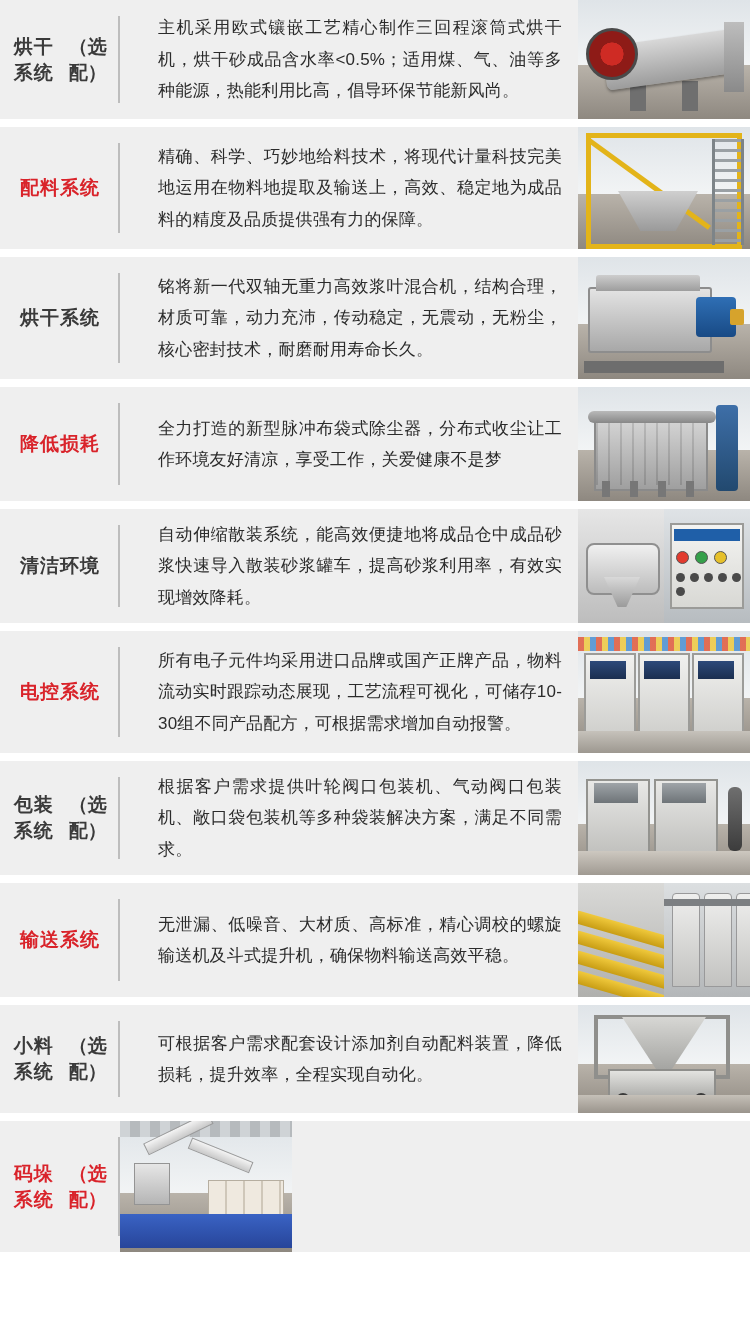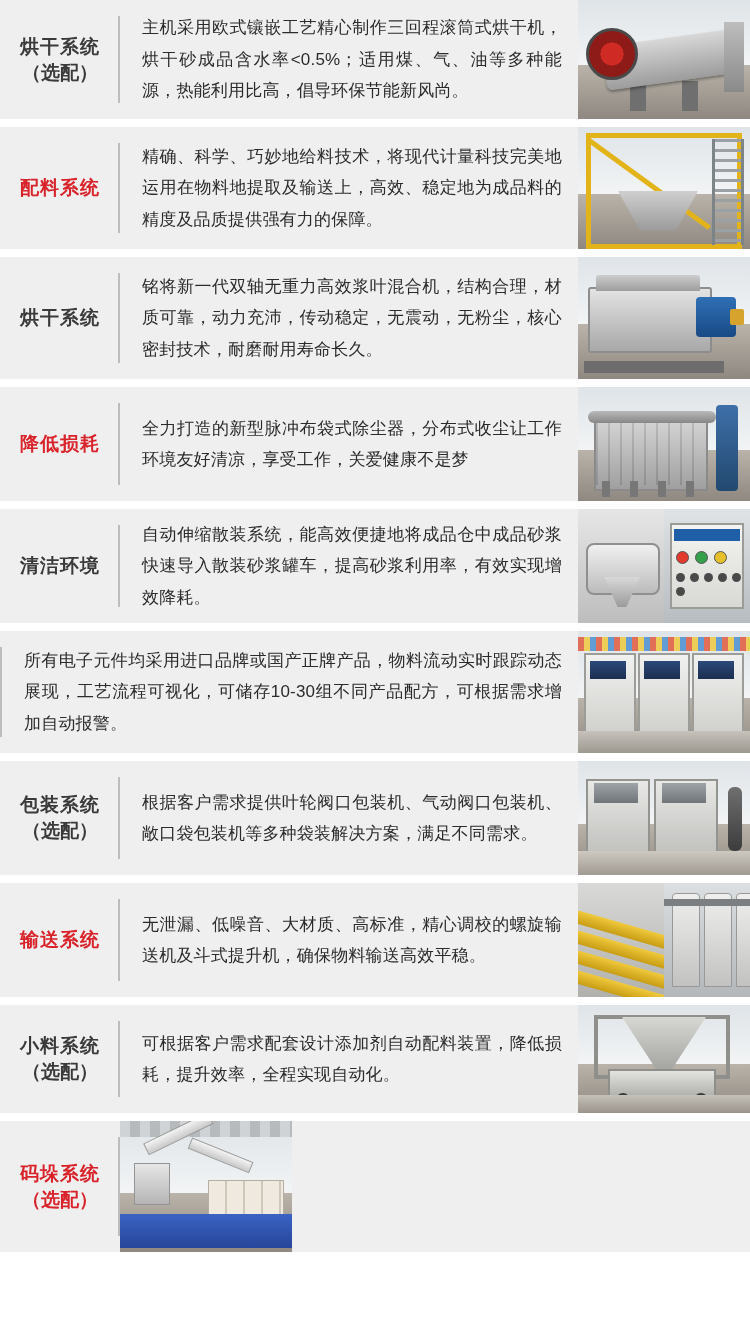--- a/index.html
+++ b/index.html
@@ -25,21 +25,21 @@
     background: #efefef;
     border-top: 4px solid #ffffff;
     border-bottom: 4px solid #ffffff;
     position: relative;
   }
   .row:first-child { border-top: 0; }
   .label-cell {
     width: 118px;
     min-width: 118px;
     display: flex;
-    flex-direction: column;
+    flex-direction: row;
     align-items: center;
     justify-content: center;
     text-align: center;
     box-sizing: border-box;
     padding: 4px 4px 4px 6px;
   }
   .label-main {
     font-size: 19px;
     font-weight: bold;
     letter-spacing: 1px;
@@ -60,21 +60,21 @@
     min-width: 2px;
     background: #bdbdbd;
     margin: 16px 0;
     align-self: stretch;
   }
   .text-cell {
     flex: 1 1 auto;
     display: flex;
     align-items: center;
     box-sizing: border-box;
-    padding: 10px 16px 10px 22px;
+    padding: 10px 16px 10px 38px;
   }
   .desc {
     font-size: 17px;
     line-height: 1.85;
     color: #2b2b2b;
     letter-spacing: 0.2px;
     text-align: justify;
   }
   .img-cell {
     width: 172px;
@@ -492,20 +492,24 @@
             <div class="btn-s"></div>
               <div class="btn-s"></div>
               <div class="btn-s"></div>
           </div>
         </div>
       </div>
     </div>
   </div>
 
   <div class="row" style="height:130px;">
+    <div class="label-cell">
+      <div class="label-main red">电控系统</div>
+      <div class="label-sub red"></div>
+    </div>
     <div class="divider"></div>
     <div class="text-cell">
       <div class="desc">所有电子元件均采用进口品牌或国产正牌产品，物料流动实时跟踪动态展现，工艺流程可视化，可储存10-30组不同产品配方，可根据需求增加自动报警。</div>
     </div>
     <div class="img-cell">
       <div class="photo p-elec">
         <div class="sky"></div>
           <div class="ground"></div>
         <div class="shape topstrip"></div>
         <div class="shape cab c1"></div>

